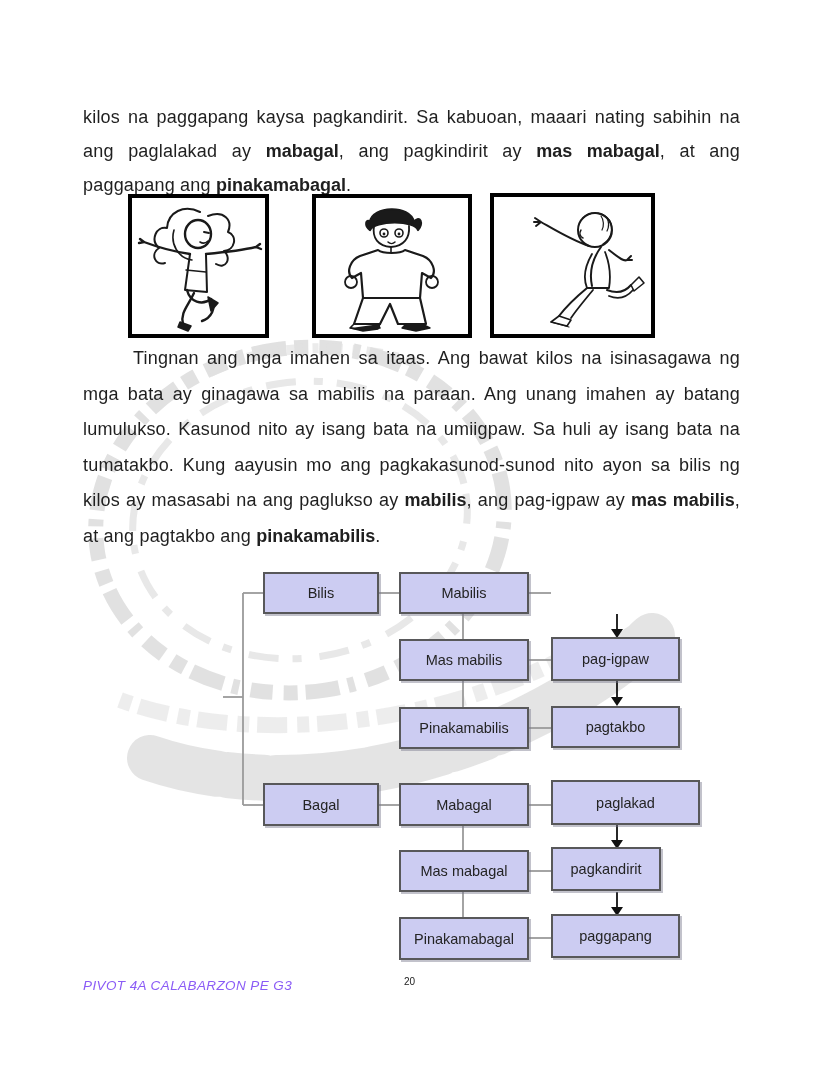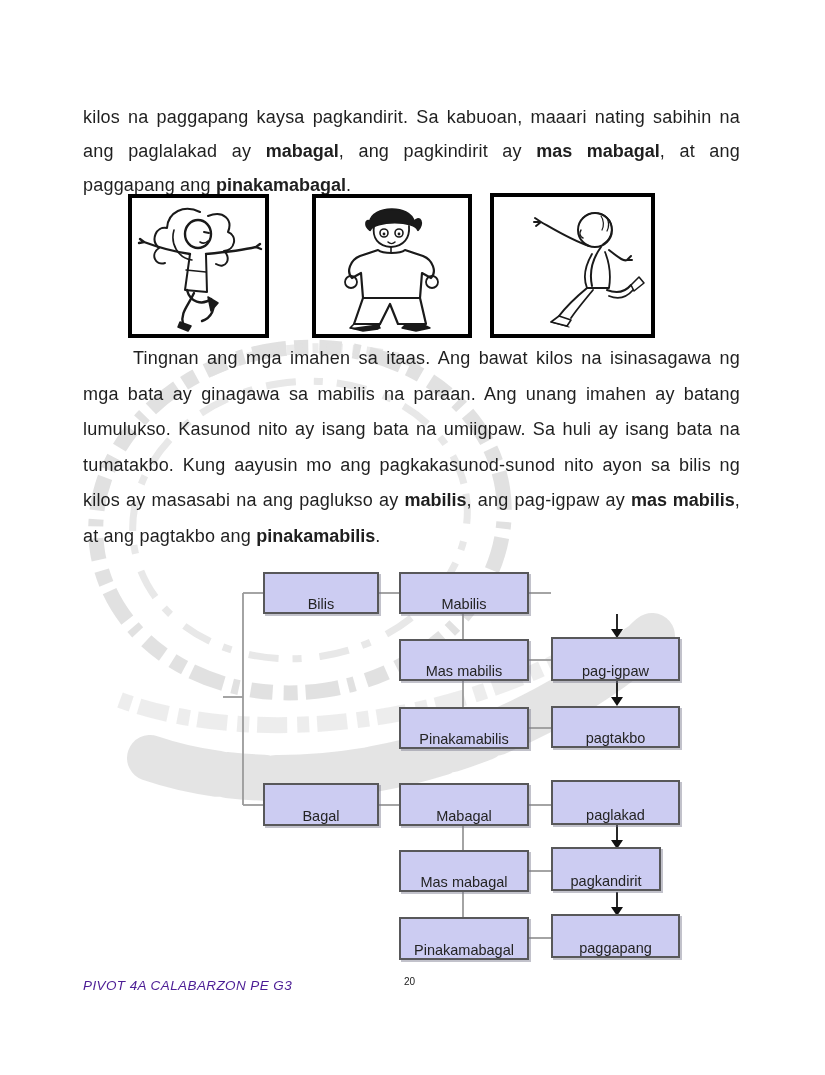--- a/index.html
+++ b/index.html
@@ -19,26 +19,26 @@
   .imgbox{
     position:absolute; box-sizing:border-box; border:4px solid #000;
     background:#fff; display:flex; align-items:center; justify-content:center;
   }
   .imgbox svg{display:block;}
   .wm, .connectors{position:absolute; left:0; top:0; pointer-events:none;}
   .node{
     position:absolute; box-sizing:border-box;
     background:#ccccf2; border:2px solid #58585a;
     box-shadow:2px 2px 0 rgba(120,120,140,.45);
-    display:flex; align-items:flex-end; justify-content:center;
+    display:flex; align-items:center; justify-content:center;
     font-size:14.5px; color:#242424;
   }
   .footer-left{
     position:absolute; left:83px; top:978px; font-size:13.5px;
-    font-style:italic; color:#4c1d95; letter-spacing:.4px;
+    font-style:italic; color:#8b5cf6; letter-spacing:.4px;
   }
   .footer-page{
     position:absolute; left:404px; top:976px; font-size:10px; color:#1b1b1b;text-align:right;
   }
 </style>
 </head>
 <body>
 
 <div class="page">
 
@@ -173,21 +173,21 @@
     </div>
 
   <div class="node" style="left:263px;top:783px;width:116px;height:43px">
     <span>Bagal</span>
     </div>
 
   <div class="node" style="left:399px;top:783px;width:130px;height:43px">
     <span>Mabagal</span>
     </div>
 
-  <div class="node" style="left:551px;top:780px;width:129px;height:45px">
+  <div class="node" style="left:551px;top:780px;width:149px;height:45px">
     <span>paglakad</span>
     </div>
 
   <div class="node" style="left:399px;top:850px;width:130px;height:42px">
     <span>Mas mabagal</span>
     </div>
 
   <div class="node" style="left:551px;top:847px;width:110px;height:44px">
     <span>pagkandirit</span>
     </div>

